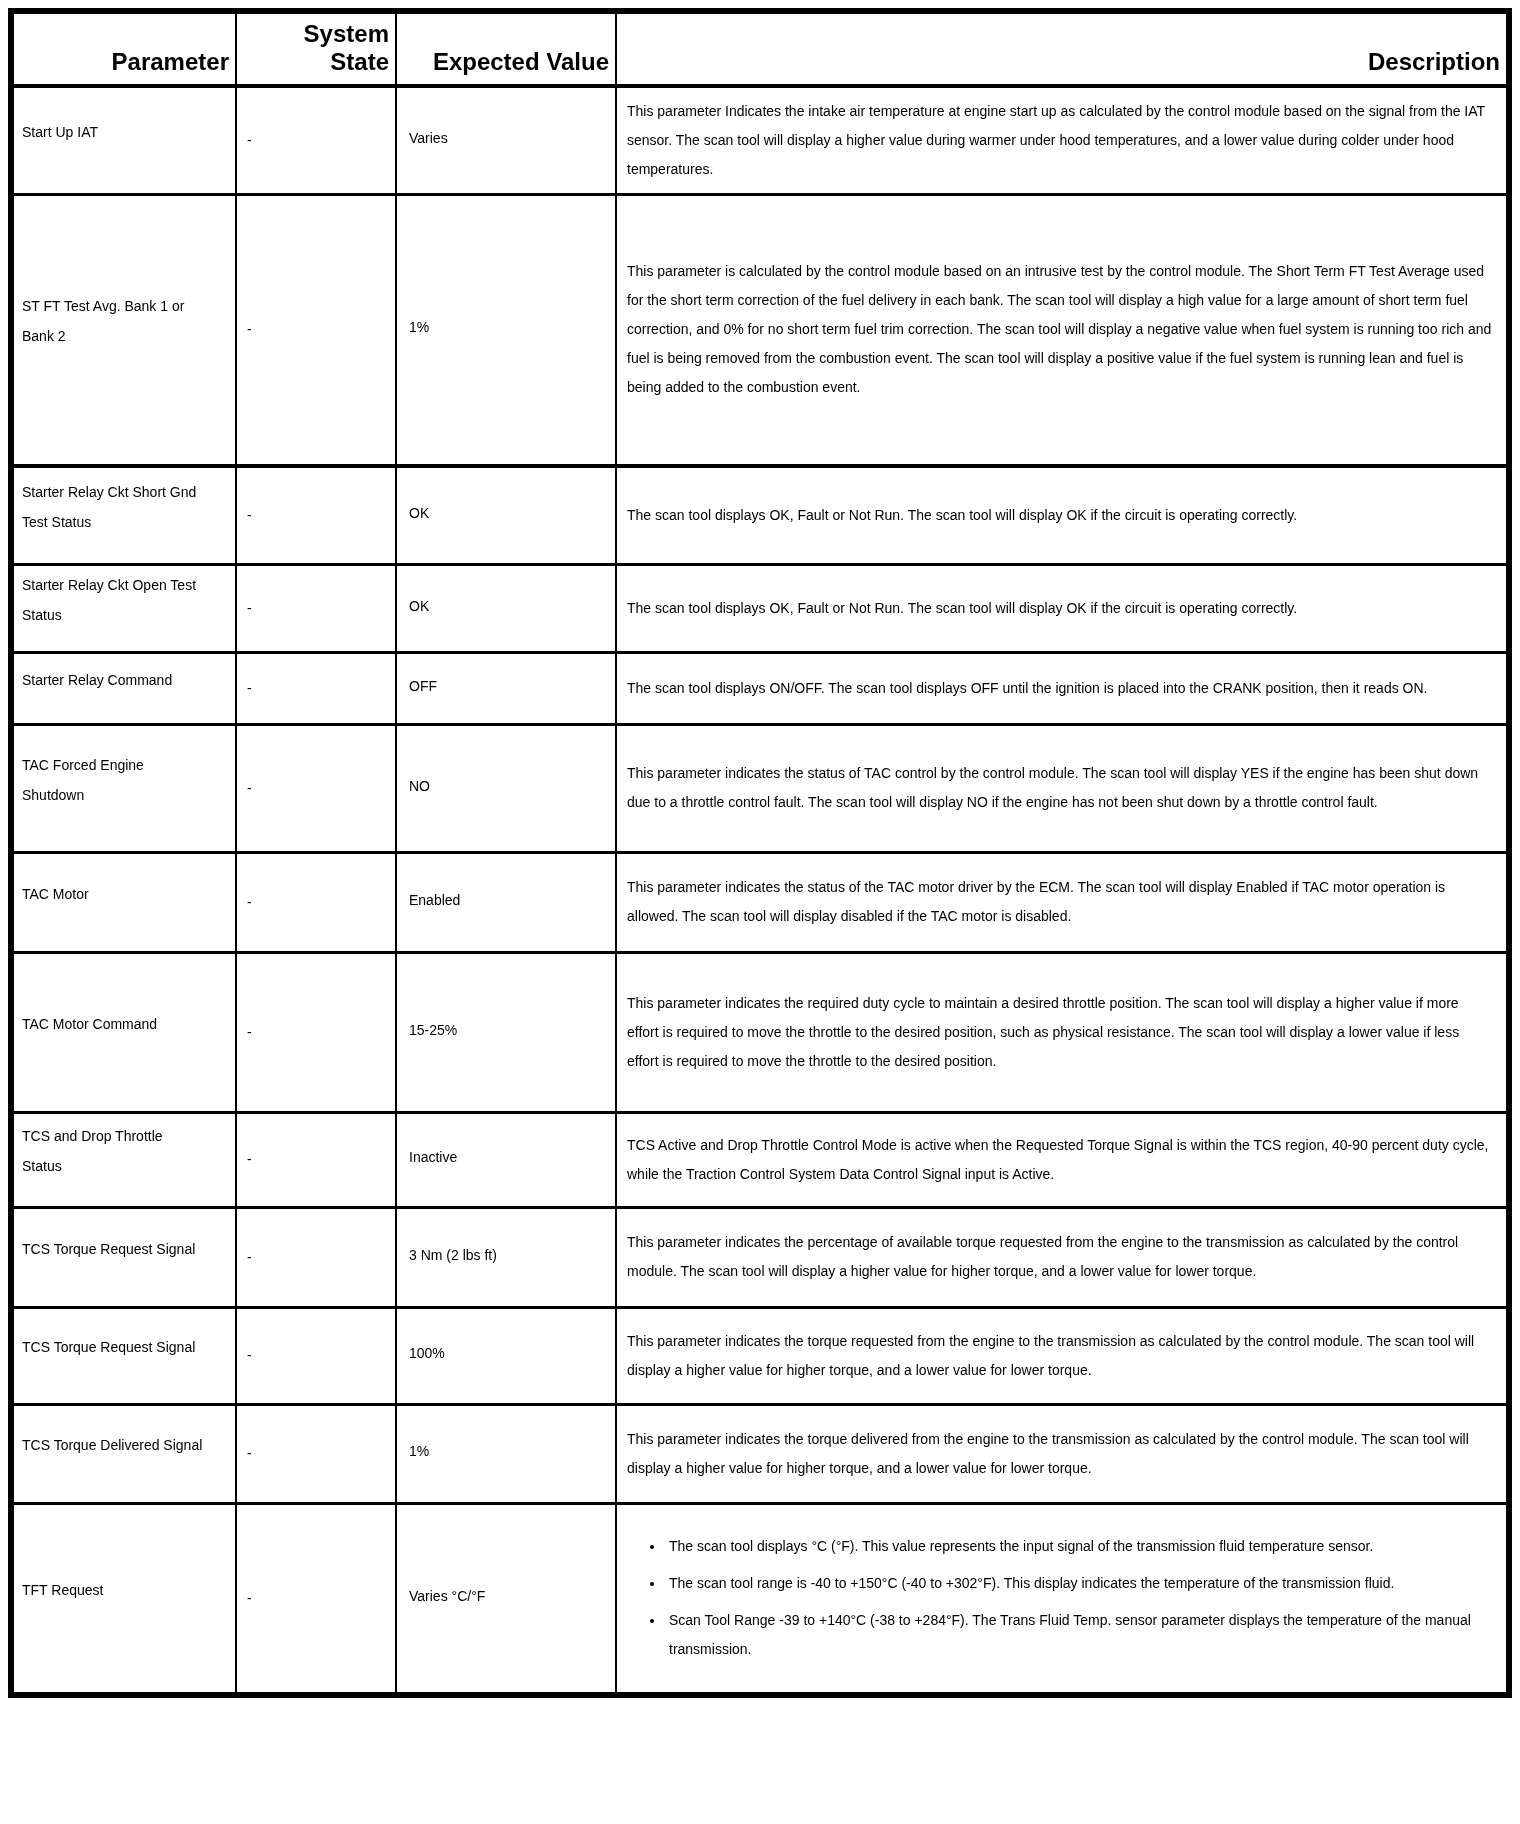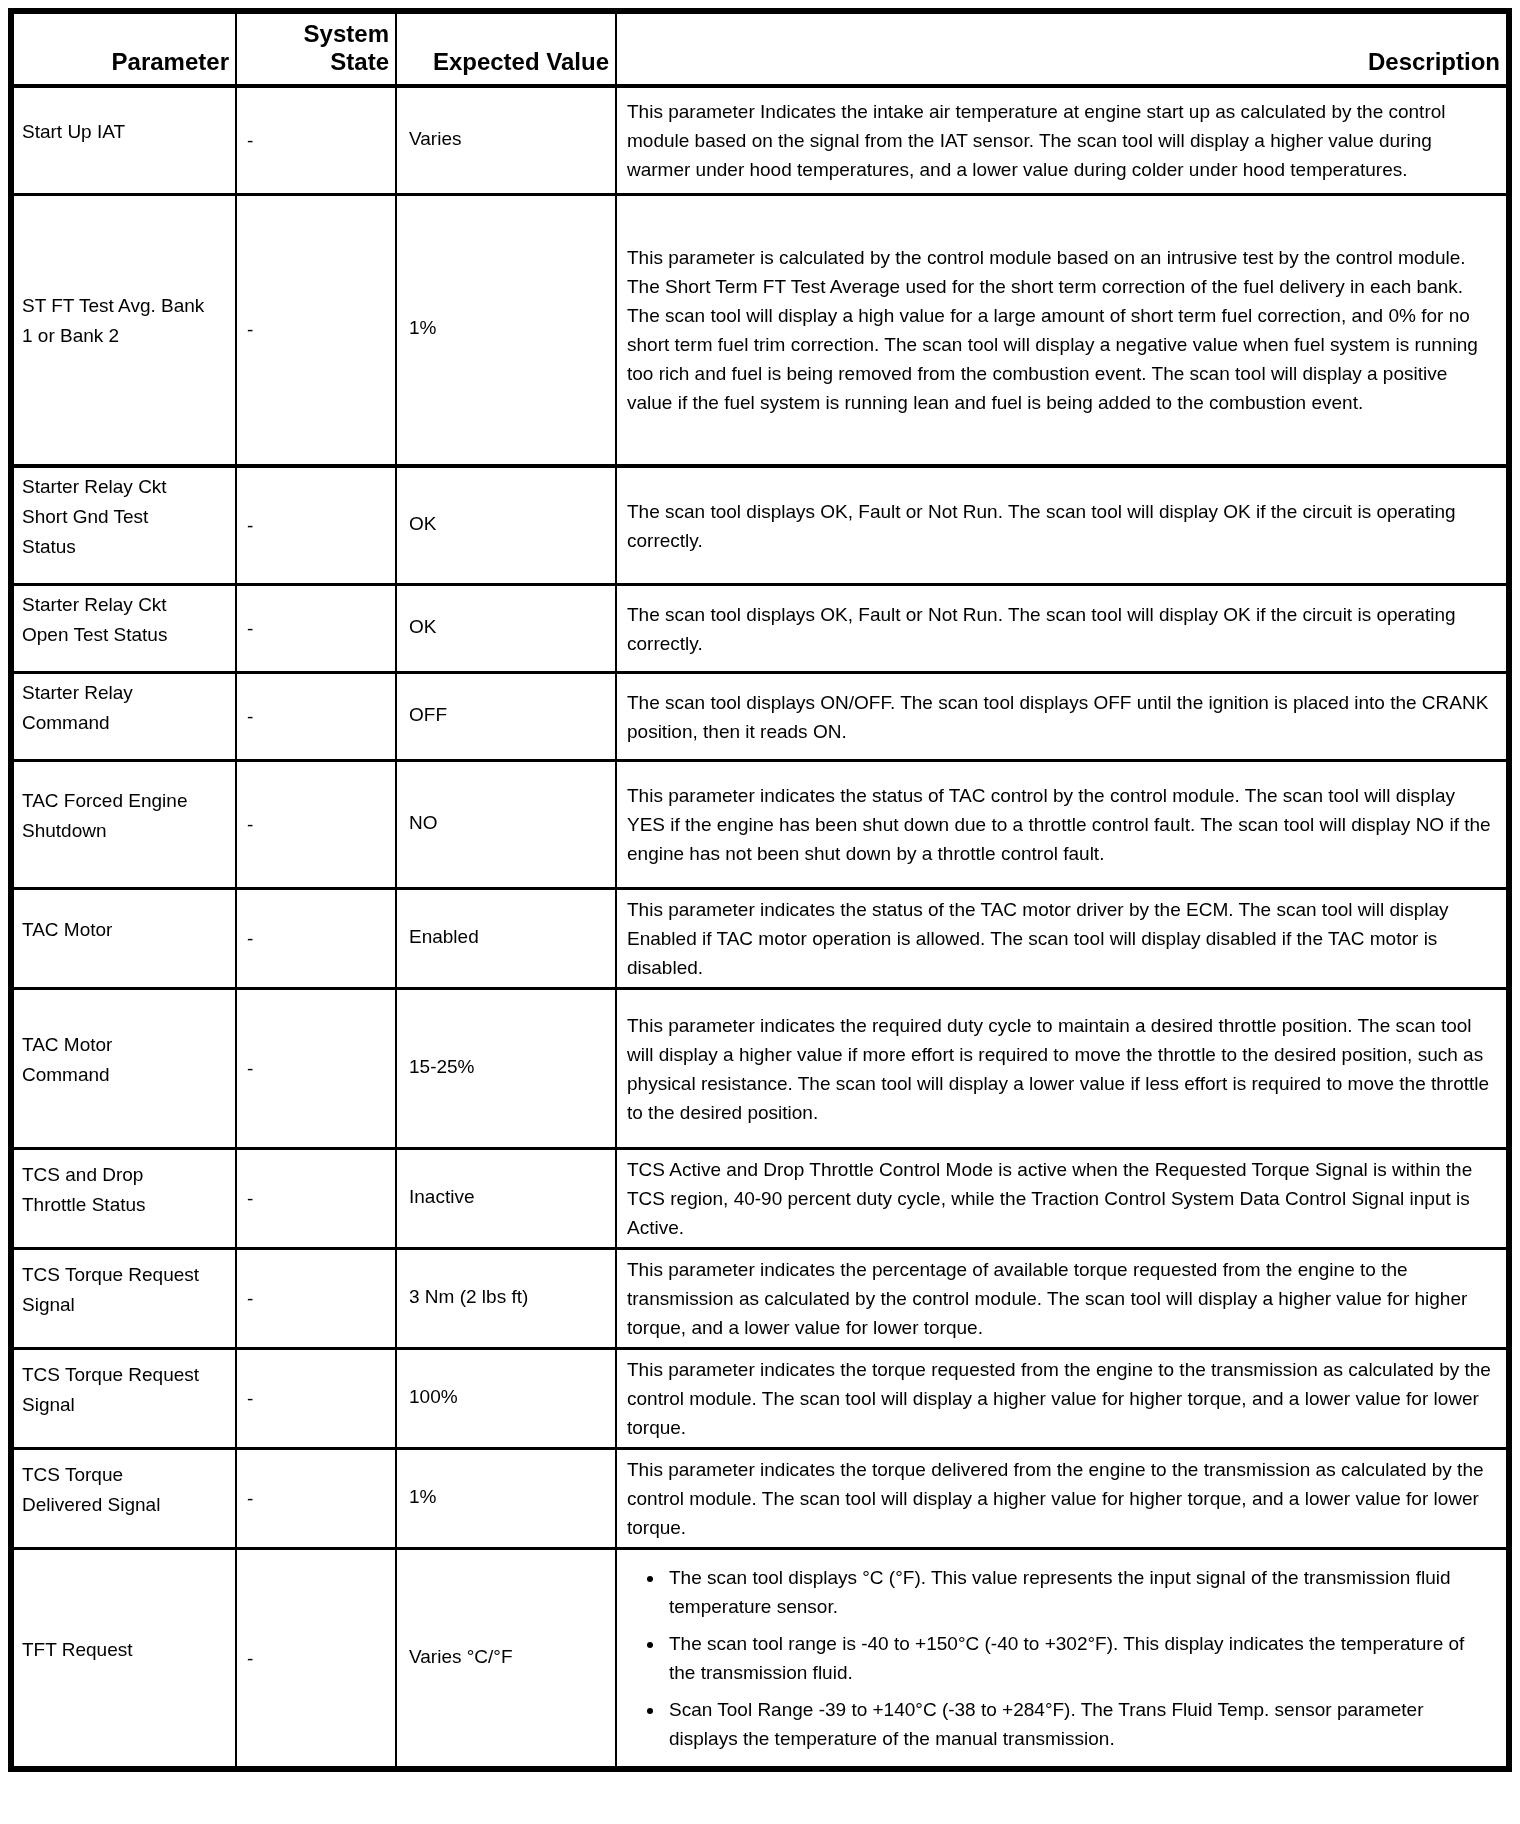--- a/index.html
+++ b/index.html
@@ -39,21 +39,21 @@
     line-height: 28px;
     font-weight: bold;
     text-align: right;
     vertical-align: bottom;
     padding: 6px 6px 8px 6px;
     height: 58px;
     box-sizing: border-box;
     border-bottom-width: 4px;
   }
   tbody td {
-    font-size: 19px;
+    font-size: 14px;
     line-height: 29px;
     border-top-width: 3px;
     border-bottom-width: 3px;
   }
   td.col-param {
     padding: 4px 30px 21px 8px;
     line-height: 30px;
   }
   td.col-state {
     padding: 4px 8px 4px 10px;

